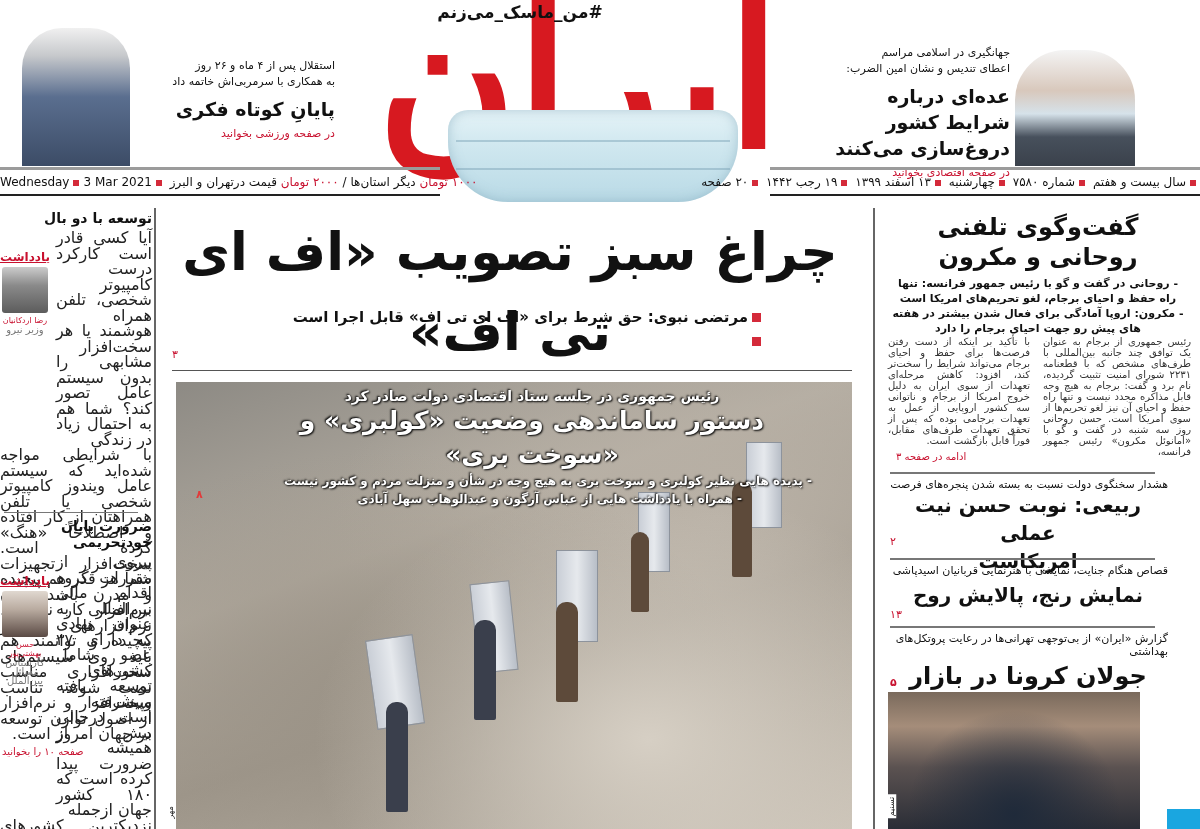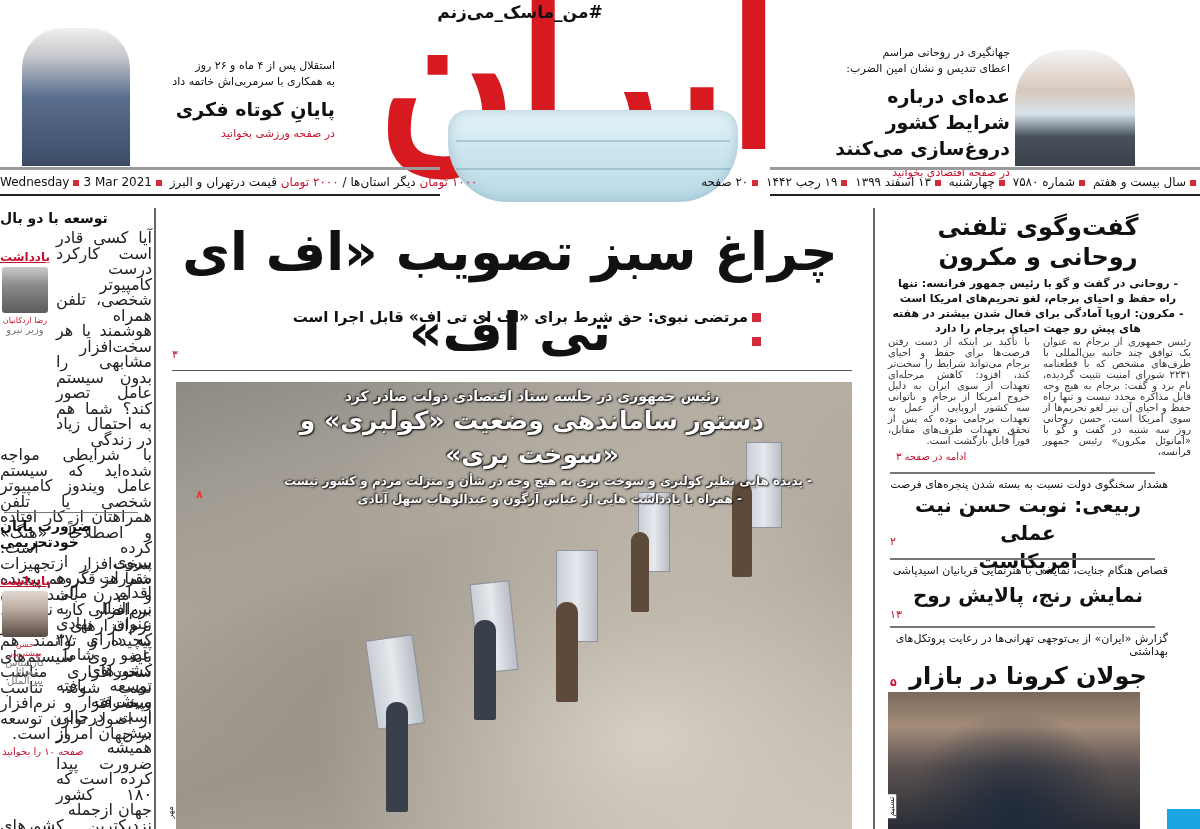--- a/index.html
+++ b/index.html
@@ -32,21 +32,21 @@
   .dateline-left { left: 0; width: 450px; }
   .dateline-right { left: 770px; width: 430px; }
   .rule { position: absolute; height: 2px; background: #222; }
   .rule.grey { background: #9b9b9b; height: 3px; }
 
   
   .vline { position: absolute; width: 2px; background: #666; }
 
   
   .lcol { left: 0; top: 200px; width: 152px; }
-  .col-head { font-size: 14px; font-weight: bold; text-align: left; }
+  .col-head { font-size: 14px; font-weight: bold; text-align: right; }
   .note { font-size: 16px; line-height: 15.5px; text-align: justify; color: #222; }
   .byline-box { width: 50px; text-align: center; }
   .byline-tag { color: #c8102e; font-size: 12px; font-weight: bold; text-decoration: underline; }
   .byline-face { width: 46px; height: 46px; margin: 3px auto; background: linear-gradient(180deg,#ccc,#8a8a8a 40%,#5c5c5c); border-radius: 3px; }
   .byline-name { color: #c8102e; font-size: 8px; }
   .byline-role { color: #777; font-size: 10px; line-height: 9px; }
   .readmore { color: #c8102e; font-size: 10px; }
 
   
   .main-head { left: 165px; top: 212px; width: 690px; text-align: center; font-size: 52px; font-weight: bold; line-height: 80px; font-family: "DejaVu Sans", sans-serif; letter-spacing: -1px; }
@@ -91,21 +91,21 @@
   <div class="abs photo photo-left"></div>
   <div class="abs teaser teaser-left">
     <div>استقلال پس از ۴ ماه و ۲۶ روز</div>
     <div>به همکاری با سرمربی‌اش خاتمه داد</div>
     <div class="title">پایانِ کوتاه فکری</div>
     <div class="more">در صفحه ورزشی بخوانید</div>
   </div>
 
   <div class="abs photo photo-right"></div>
   <div class="abs teaser teaser-right">
-    <div>جهانگیری در روحانی مراسم</div>
+    <div>جهانگیری در اسلامی مراسم</div>
     <div>اعطای تندیس و نشان امین الضرب:</div>
     <div class="title" style="margin-bottom:0">عده‌ای درباره شرایط کشور</div>
     <div class="title" style="margin-top:0">دروغ‌سازی می‌کنند</div>
     <div class="more">در صفحه اقتصادی بخوانید</div>
   </div>
 
   <div class="rule grey" style="left:0;top:167px;width:440px"></div>
   <div class="rule grey" style="left:770px;top:167px;width:430px"></div>
 
   <div class="abs dateline dateline-right">

